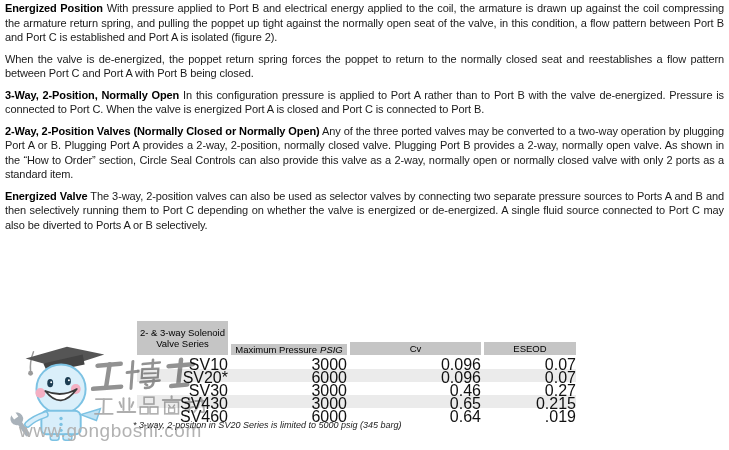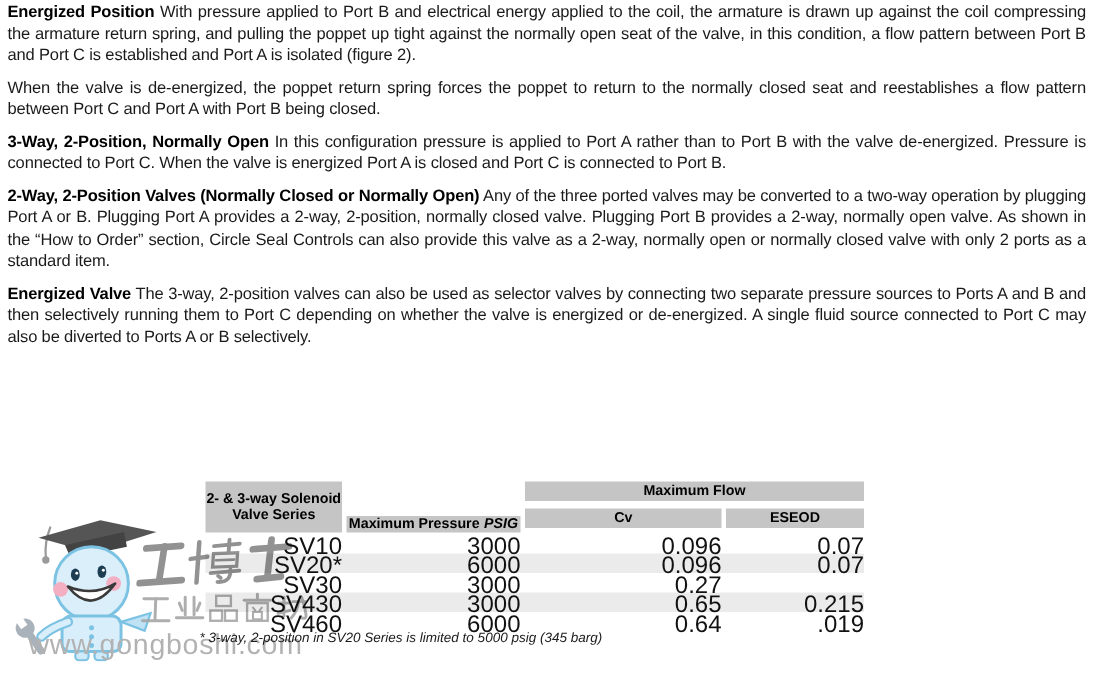--- a/index.html
+++ b/index.html
@@ -14,21 +14,21 @@
     margin:0 0 7px 0; color:#1a1a1a; letter-spacing:-0.1px;
   }
   .para .lead { font-weight:700; color:#000; }
   
   .flow-table { position:absolute; top:321px; left:137px; width:439px; }
   .thead {
     display:grid; grid-template-columns:91px 116px 131px 92px;
     column-gap:3px; row-gap:2px; margin-bottom:1px;
   }
   .hcell {
-    background:#c5c5c5; font-weight:700; font-size:9.5px; color:#000;
+    background:#c5c5c5; font-weight:400; font-size:9.5px; color:#000;
     display:flex; flex-direction:column; align-items:center; justify-content:center;
     text-align:center;
   }
   .hc1 { grid-row:1/3; grid-column:1; line-height:11px; }
   .hc2 { grid-row:1/3; grid-column:2; flex-direction:row;margin-top:23px; }
   .hc2 .unit { font-style:italic; margin-left:3px; }
   .hcflow { grid-row:1; grid-column:3/5; height:13px; }
   .hccv { grid-row:2; grid-column:3; height:13px;text-align:center; }
   .hceseod { grid-row:2; grid-column:4; height:13px;text-align:right; }
   .trow {
@@ -67,40 +67,40 @@
   <div class="flow-table">
     <div class="thead">
       <div class="hcell hc1">
         <div>2- &amp; 3-way Solenoid</div>
         <div>Valve Series</div>
       </div>
       <div class="hcell hc2">
         <span>Maximum Pressure</span>
         <span class="unit">PSIG</span>
       </div>
-      <div class="hcell hcflow">Maximum Flow</div>
       <div class="hcell hccv">Cv</div>
       <div class="hcell hceseod">ESEOD</div>
     </div>
 
     <div class="trow">
       <div>SV10</div>
       <div>3000</div>
       <div>0.096</div>
       <div>0.07</div>
     </div>
     <div class="trow alt">
       <div>SV20*</div>
       <div>6000</div>
       <div>0.096</div>
       <div>0.07</div>
     </div>
     <div class="trow">
       <div>SV30</div>
       <div>3000</div>
+      <div>0.46</div>
       <div>0.27</div>
     </div>
     <div class="trow alt">
       <div>SV430</div>
       <div>3000</div>
       <div>0.65</div>
       <div>0.215</div>
     </div>
     <div class="trow">
       <div>SV460</div>

